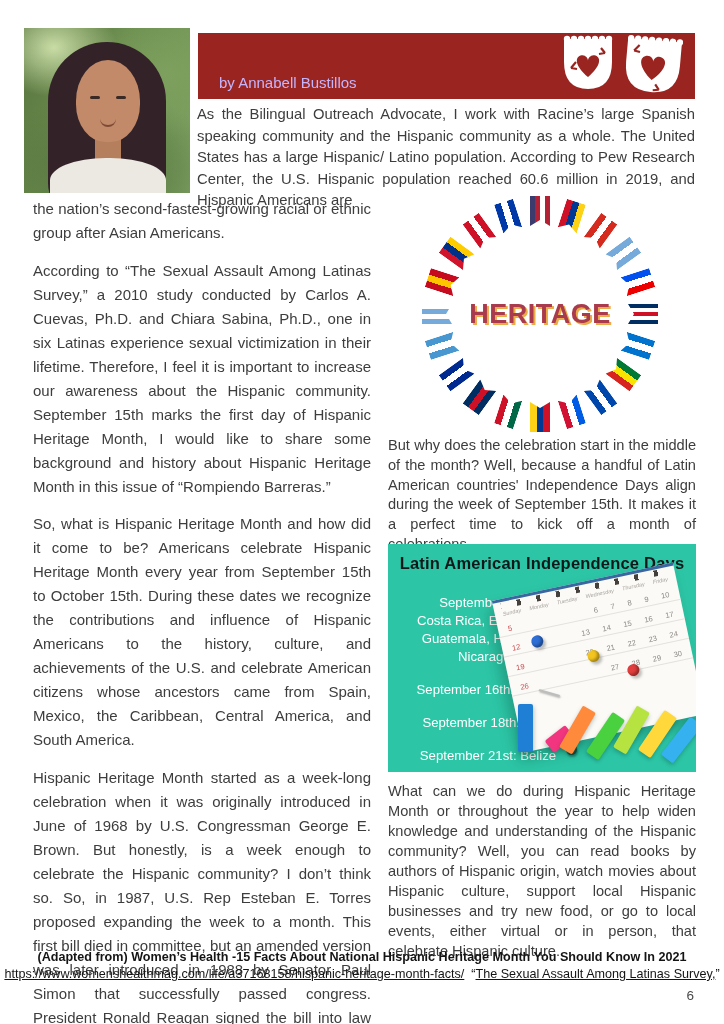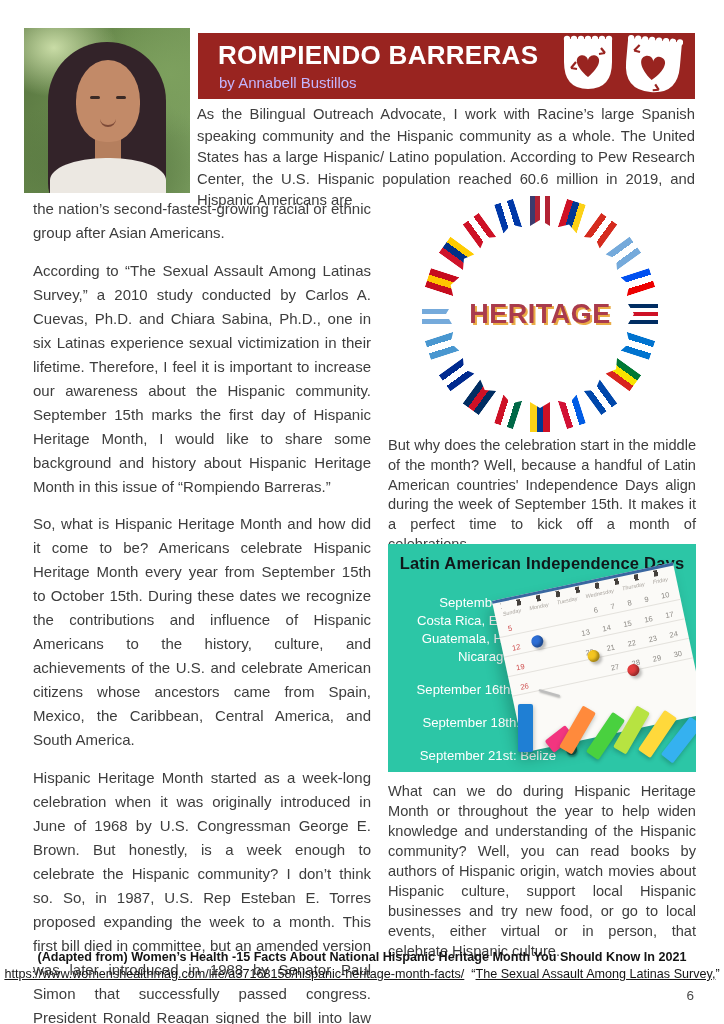--- a/index.html
+++ b/index.html
@@ -110,21 +110,20 @@
     <div class="neck"></div>
     <div class="face">
       <div class="eye l"></div>
       <div class="eye r"></div>
       <div class="smile"></div>
     </div>
     <div class="shirt"></div>
   </div>
 
   <div class="banner">
-    <div class="banner-title">ROMPIENDO BARRERAS</div>
     <div class="banner-byline">by Annabell Bustillos</div>
     <svg class="picado" width="122" height="64" viewBox="0 0 122 64">
       <g>
         <circle cx="6" cy="5" r="3.2" fill="#fff"></circle>
           <circle cx="13" cy="5" r="3.2" fill="#fff"></circle>
           <circle cx="20" cy="5" r="3.2" fill="#fff"></circle>
           <circle cx="27" cy="5" r="3.2" fill="#fff"></circle>
           <circle cx="34" cy="5" r="3.2" fill="#fff"></circle>
           <circle cx="41" cy="5" r="3.2" fill="#fff"></circle>
           <circle cx="48" cy="5" r="3.2" fill="#fff"></circle>

